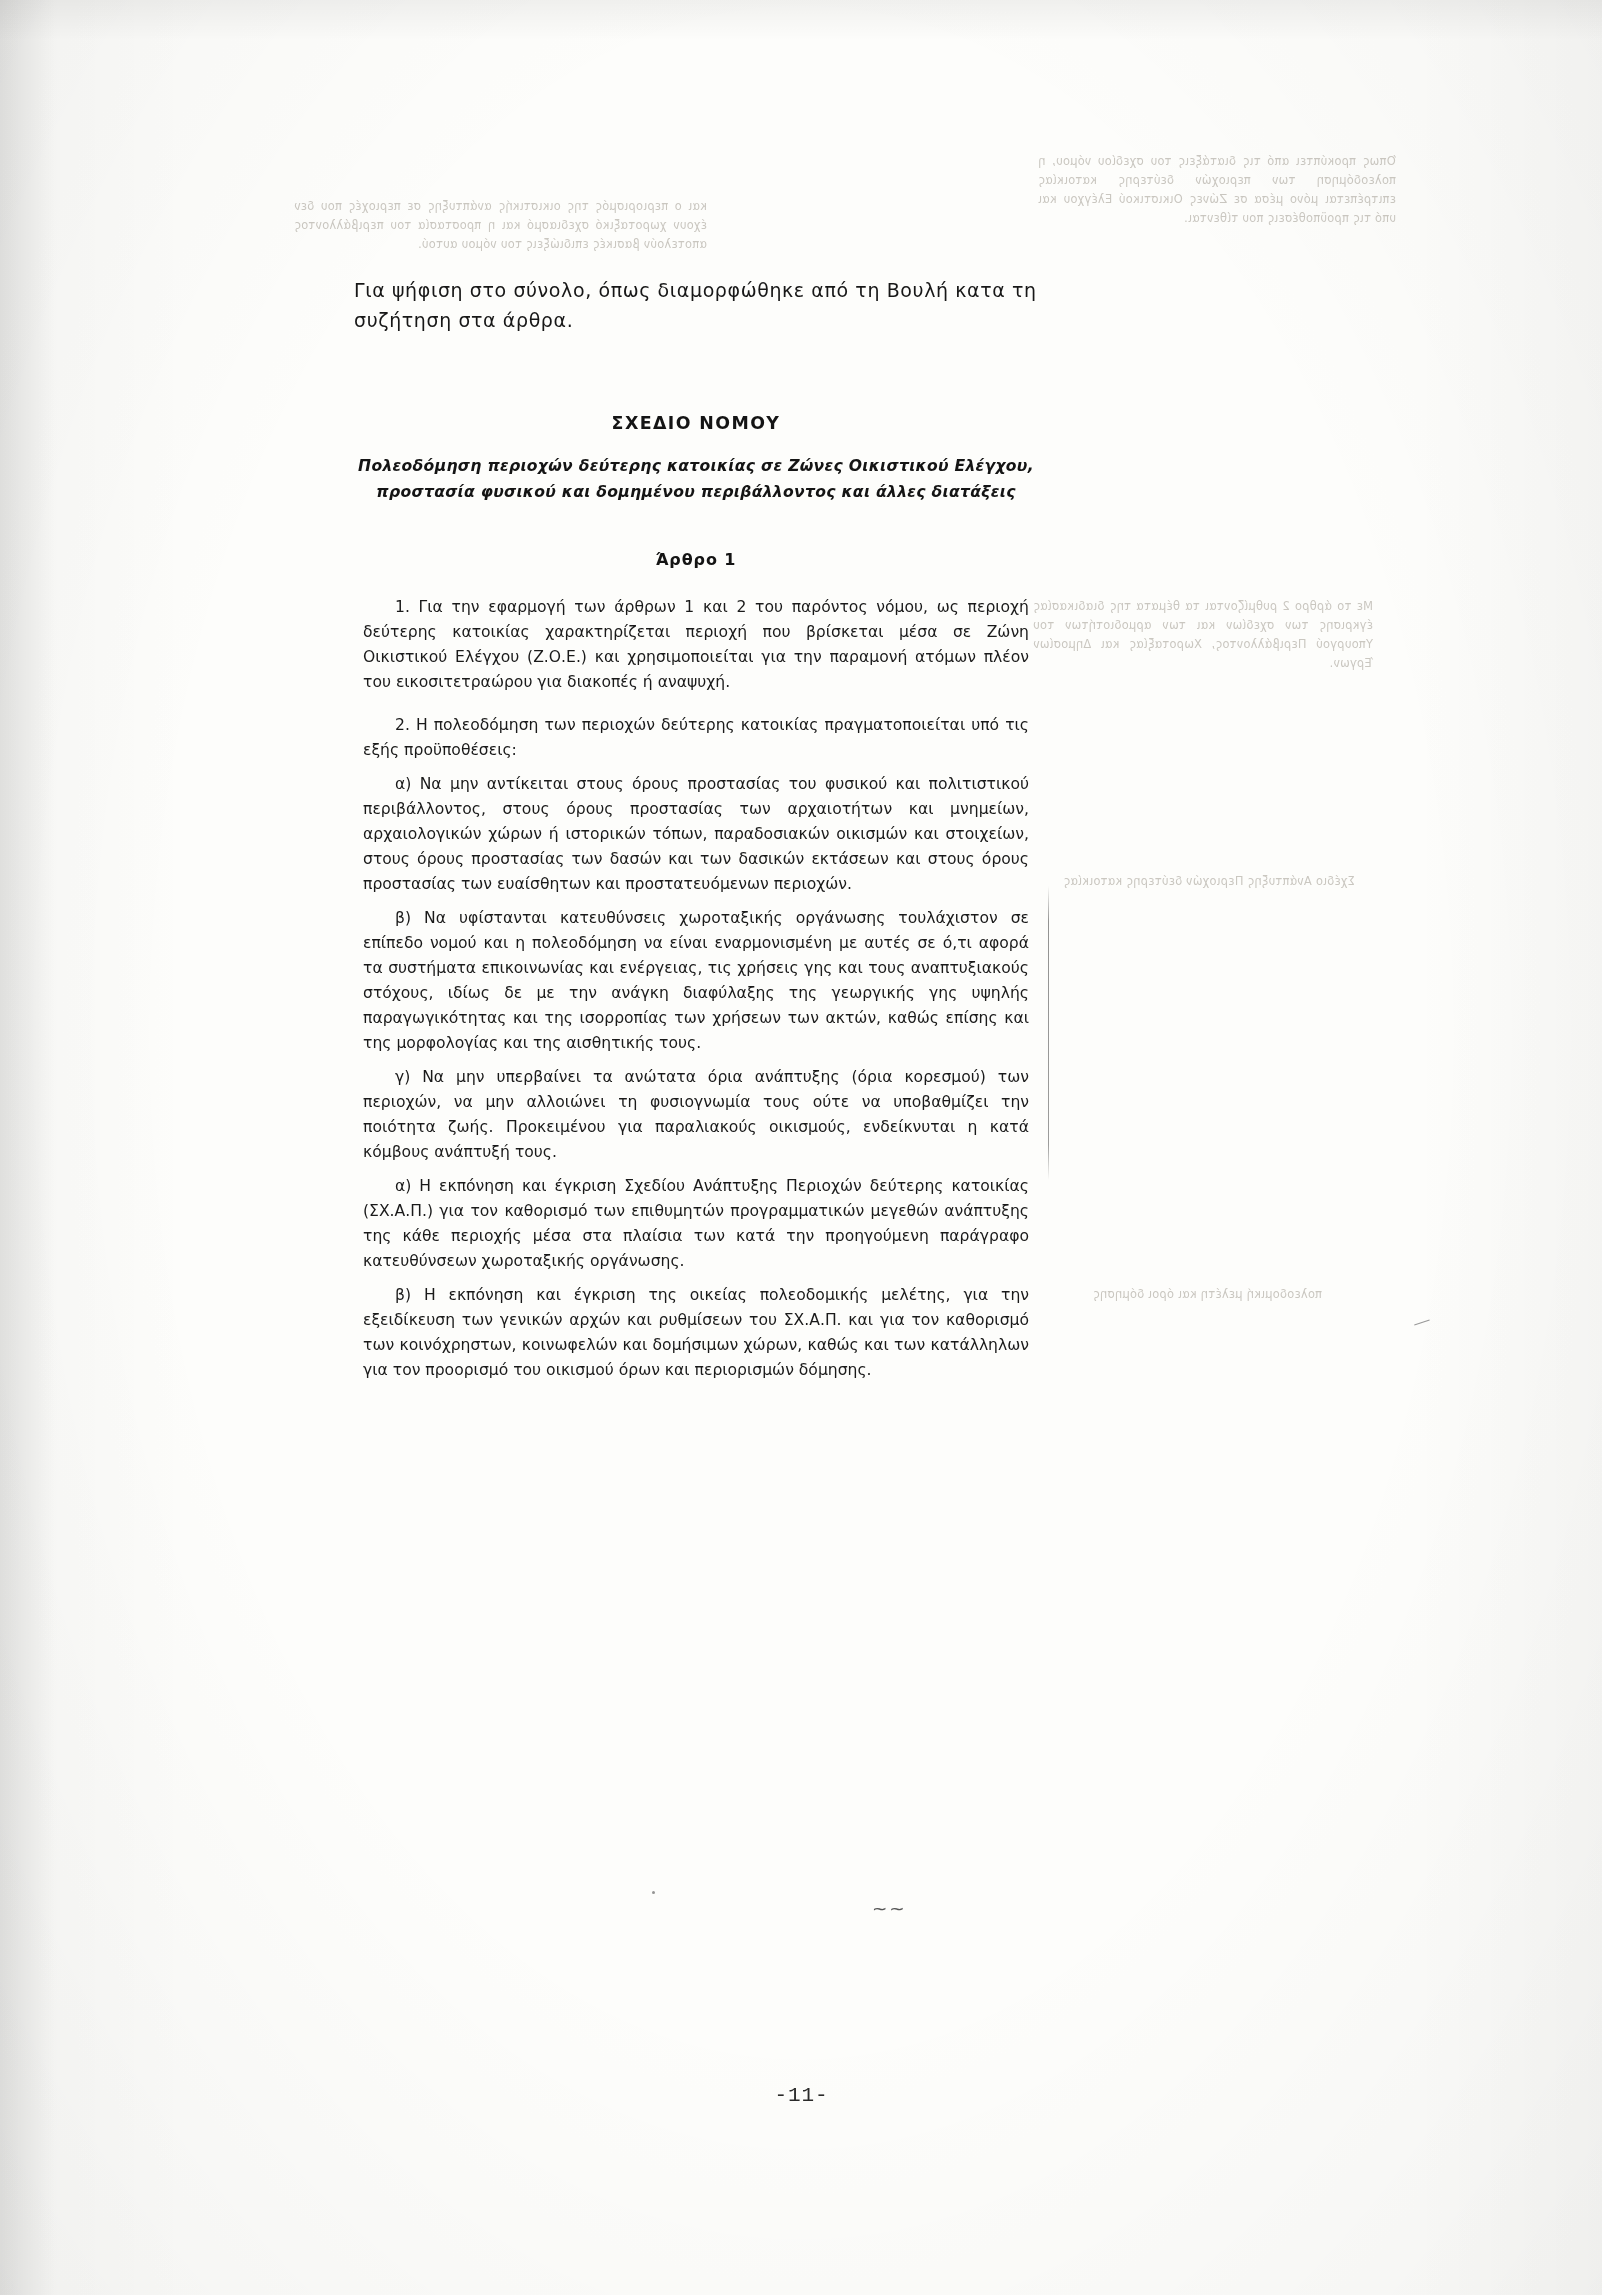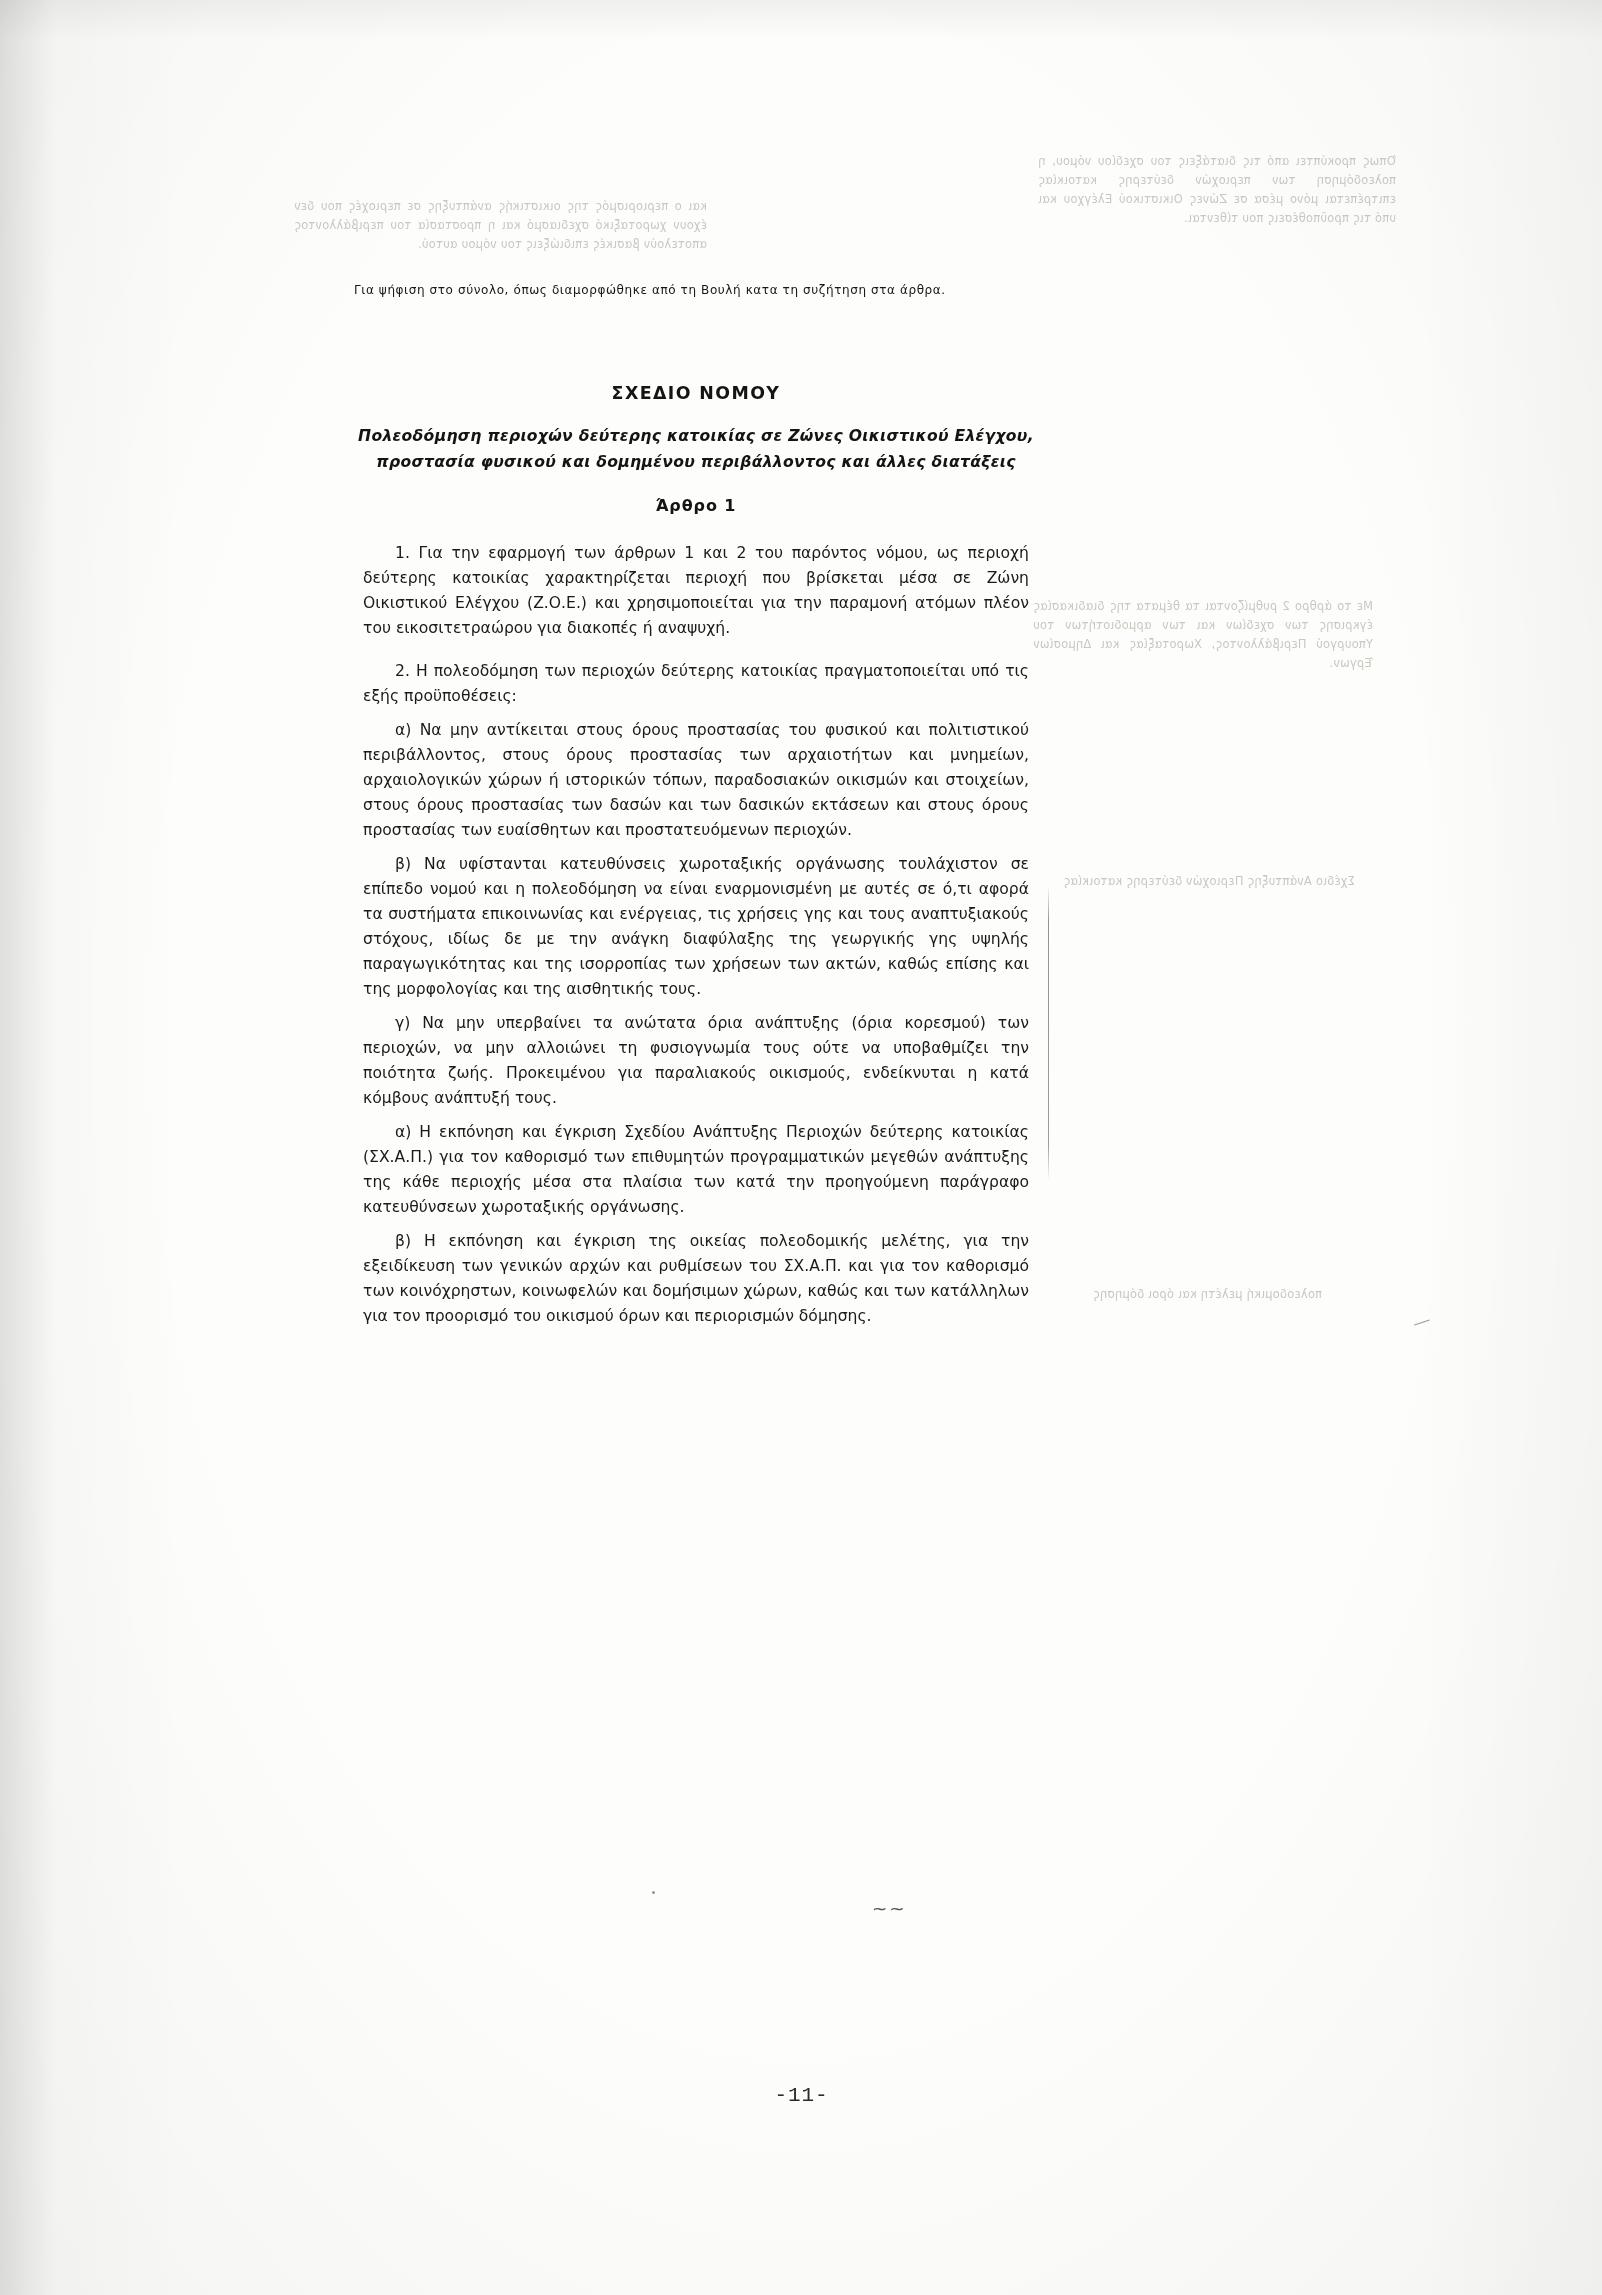--- a/index.html
+++ b/index.html
@@ -66,21 +66,21 @@
     top: 872px;
     width: 294px;
   }
   .ghost-right-4 {
     left: 1065px;
     top: 1285px;
     width: 257px;
   }
 
   .heading-note {
-    font-size: 12px;
+    font-size: 19px;
     line-height: 30px;
     letter-spacing: 0.6px;
     color: #171717;
     margin: 0 0 4px 0;
   }
   .law-title {
     margin-top: 78px;
     text-align: center;
     font-size: 17.4px;
     letter-spacing: 1.4px;
@@ -91,21 +91,21 @@
     margin-top: 20px;
     text-align: center;
     font-size: 15.6px;
     line-height: 26px;
     font-weight: 700;
     font-style: italic;
     letter-spacing: 0.3px;
     color: #141414;
   }
   .article-title {
-    margin-top: 21px;
+    margin-top: 45px;
     text-align: center;
     font-size: 16px;
     letter-spacing: 0.9px;
     font-weight: 700;
     color: #141414;
   }
   .body-block {
     margin-top: 26px;
     font-size: 15.6px;
     line-height: 25px;

